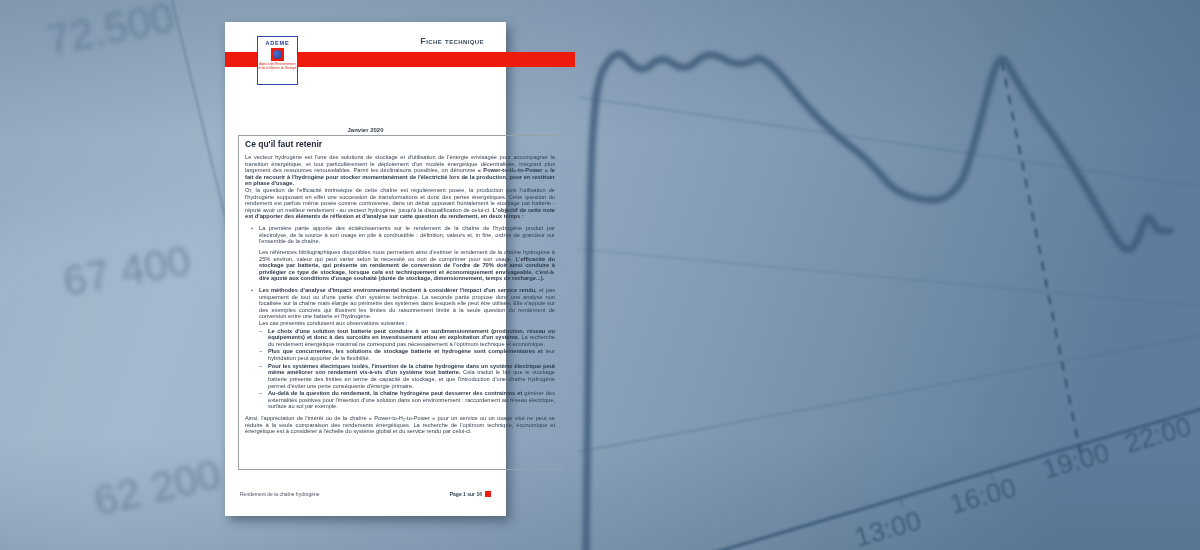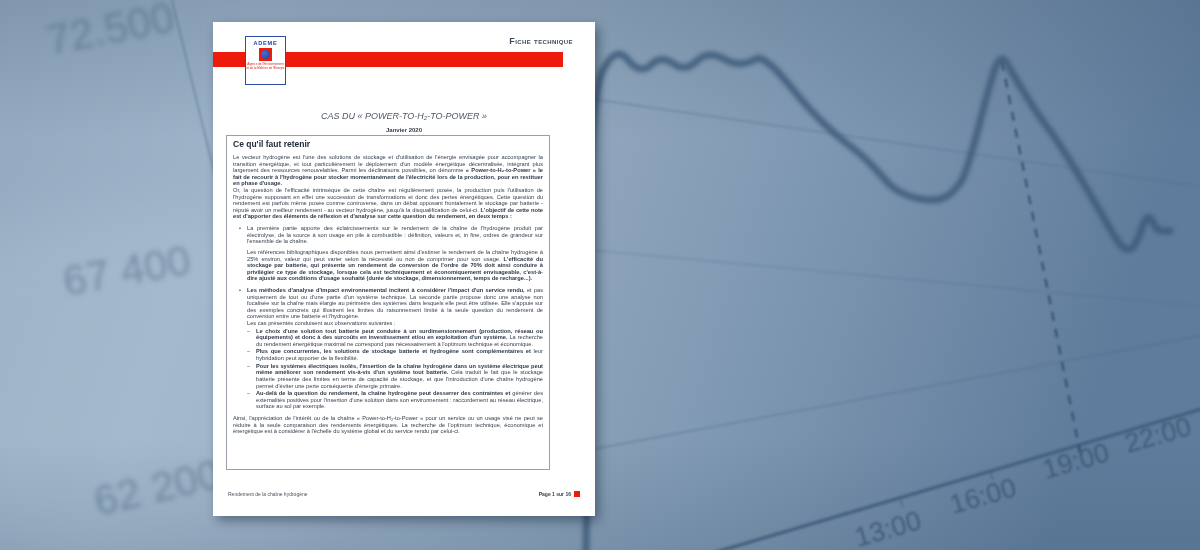--- a/index.html
+++ b/index.html
@@ -1,21 +1,21 @@
 <!DOCTYPE html>
 <html><head>
 <meta charset="utf-8">
 <style>
   html,body{margin:0;padding:0;background:#5f7c9c;}
   .stage{position:relative;width:1200px;height:550px;overflow:hidden;
          font-family:"Liberation Sans", sans-serif;background:#8fa6bc;}
   svg.bg{position:absolute;left:0;top:0;}
 
   
-  .page{position:absolute;left:213px;top:22px;width:382px;height:494px;
+  .page{position:absolute;left:225px;top:22px;width:281px;height:494px;
         background:#ffffff;box-shadow:4px 5px 10px rgba(22,38,56,.45);}
   .band{position:absolute;left:0;top:30px;width:350px;height:15px;background:#ee1a0c;}
   .fiche{position:absolute;top:14px;right:22px;font-variant:small-caps;font-weight:bold;
          font-size:9px;letter-spacing:.4px;color:#3c4a5a;}
   .logo{position:absolute;left:32px;top:14px;width:41px;height:49px;background:#fff;
         border:1px solid #2b4ea3;box-sizing:border-box;z-index:2;text-align:center;padding-top:3px;}
   .logo-name{color:#1f3c9c;font-weight:bold;font-size:5.5px;letter-spacing:.8px;}
   .logo-sq{width:13px;height:13px;background:#ee1a0c;margin:2px auto 2px;position:relative;}
   .logo-globe{position:absolute;left:2px;top:2px;width:9px;height:9px;border-radius:50%;
               background:radial-gradient(circle at 35% 35%, #4a6fd0, #1f3c9c);}
@@ -136,21 +136,20 @@
 
     <div class="logo">
       <div class="logo-name">ADEME</div>
       <div class="logo-sq">
         <div class="logo-globe"></div>
       </div>
       <div class="logo-sub">Agence de l'Environnement</div>
       <div class="logo-sub">et de la Maîtrise de l'Energie</div>
     </div>
 
-    <div class="subtitle">CAS DU « POWER-TO-H₂-TO-POWER »</div>
     <div class="docdate">Janvier 2020</div>
 
     <div class="box">
       <h2>Ce qu'il faut retenir</h2>
 
       <p><span>Le vecteur hydrogène est l'une des solutions de stockage et d'utilisation de l'énergie envisagée pour accompagner la transition énergétique, et tout particulièrement le déploiement d'un modèle énergétique décentralisée, intégrant plus largement des ressources renouvelables. Parmi les déclinaisons possibles, on dénomme </span><b>« Power-to-H₂-to-Power » le fait de recourir à l'hydrogène pour stocker momentanément de l'électricité lors de la production, pour en restituer en phase d'usage.</b></p>
 
       <p class="mb"><span>Or, la question de l'efficacité intrinsèque de cette chaîne est régulièrement posée, la production puis l'utilisation de l'hydrogène supposant en effet une succession de transformations et donc des pertes énergétiques. Cette question du rendement est parfois même posée comme controverse, dans un débat opposant frontalement le stockage par batterie - réputé avoir un meilleur rendement - au vecteur hydrogène, jusqu'à la disqualification de celui-ci. </span><b>L'objectif de cette note est d'apporter des éléments de réflexion et d'analyse sur cette question du rendement, en deux temps :</b></p>
 
       <div class="bullet">

